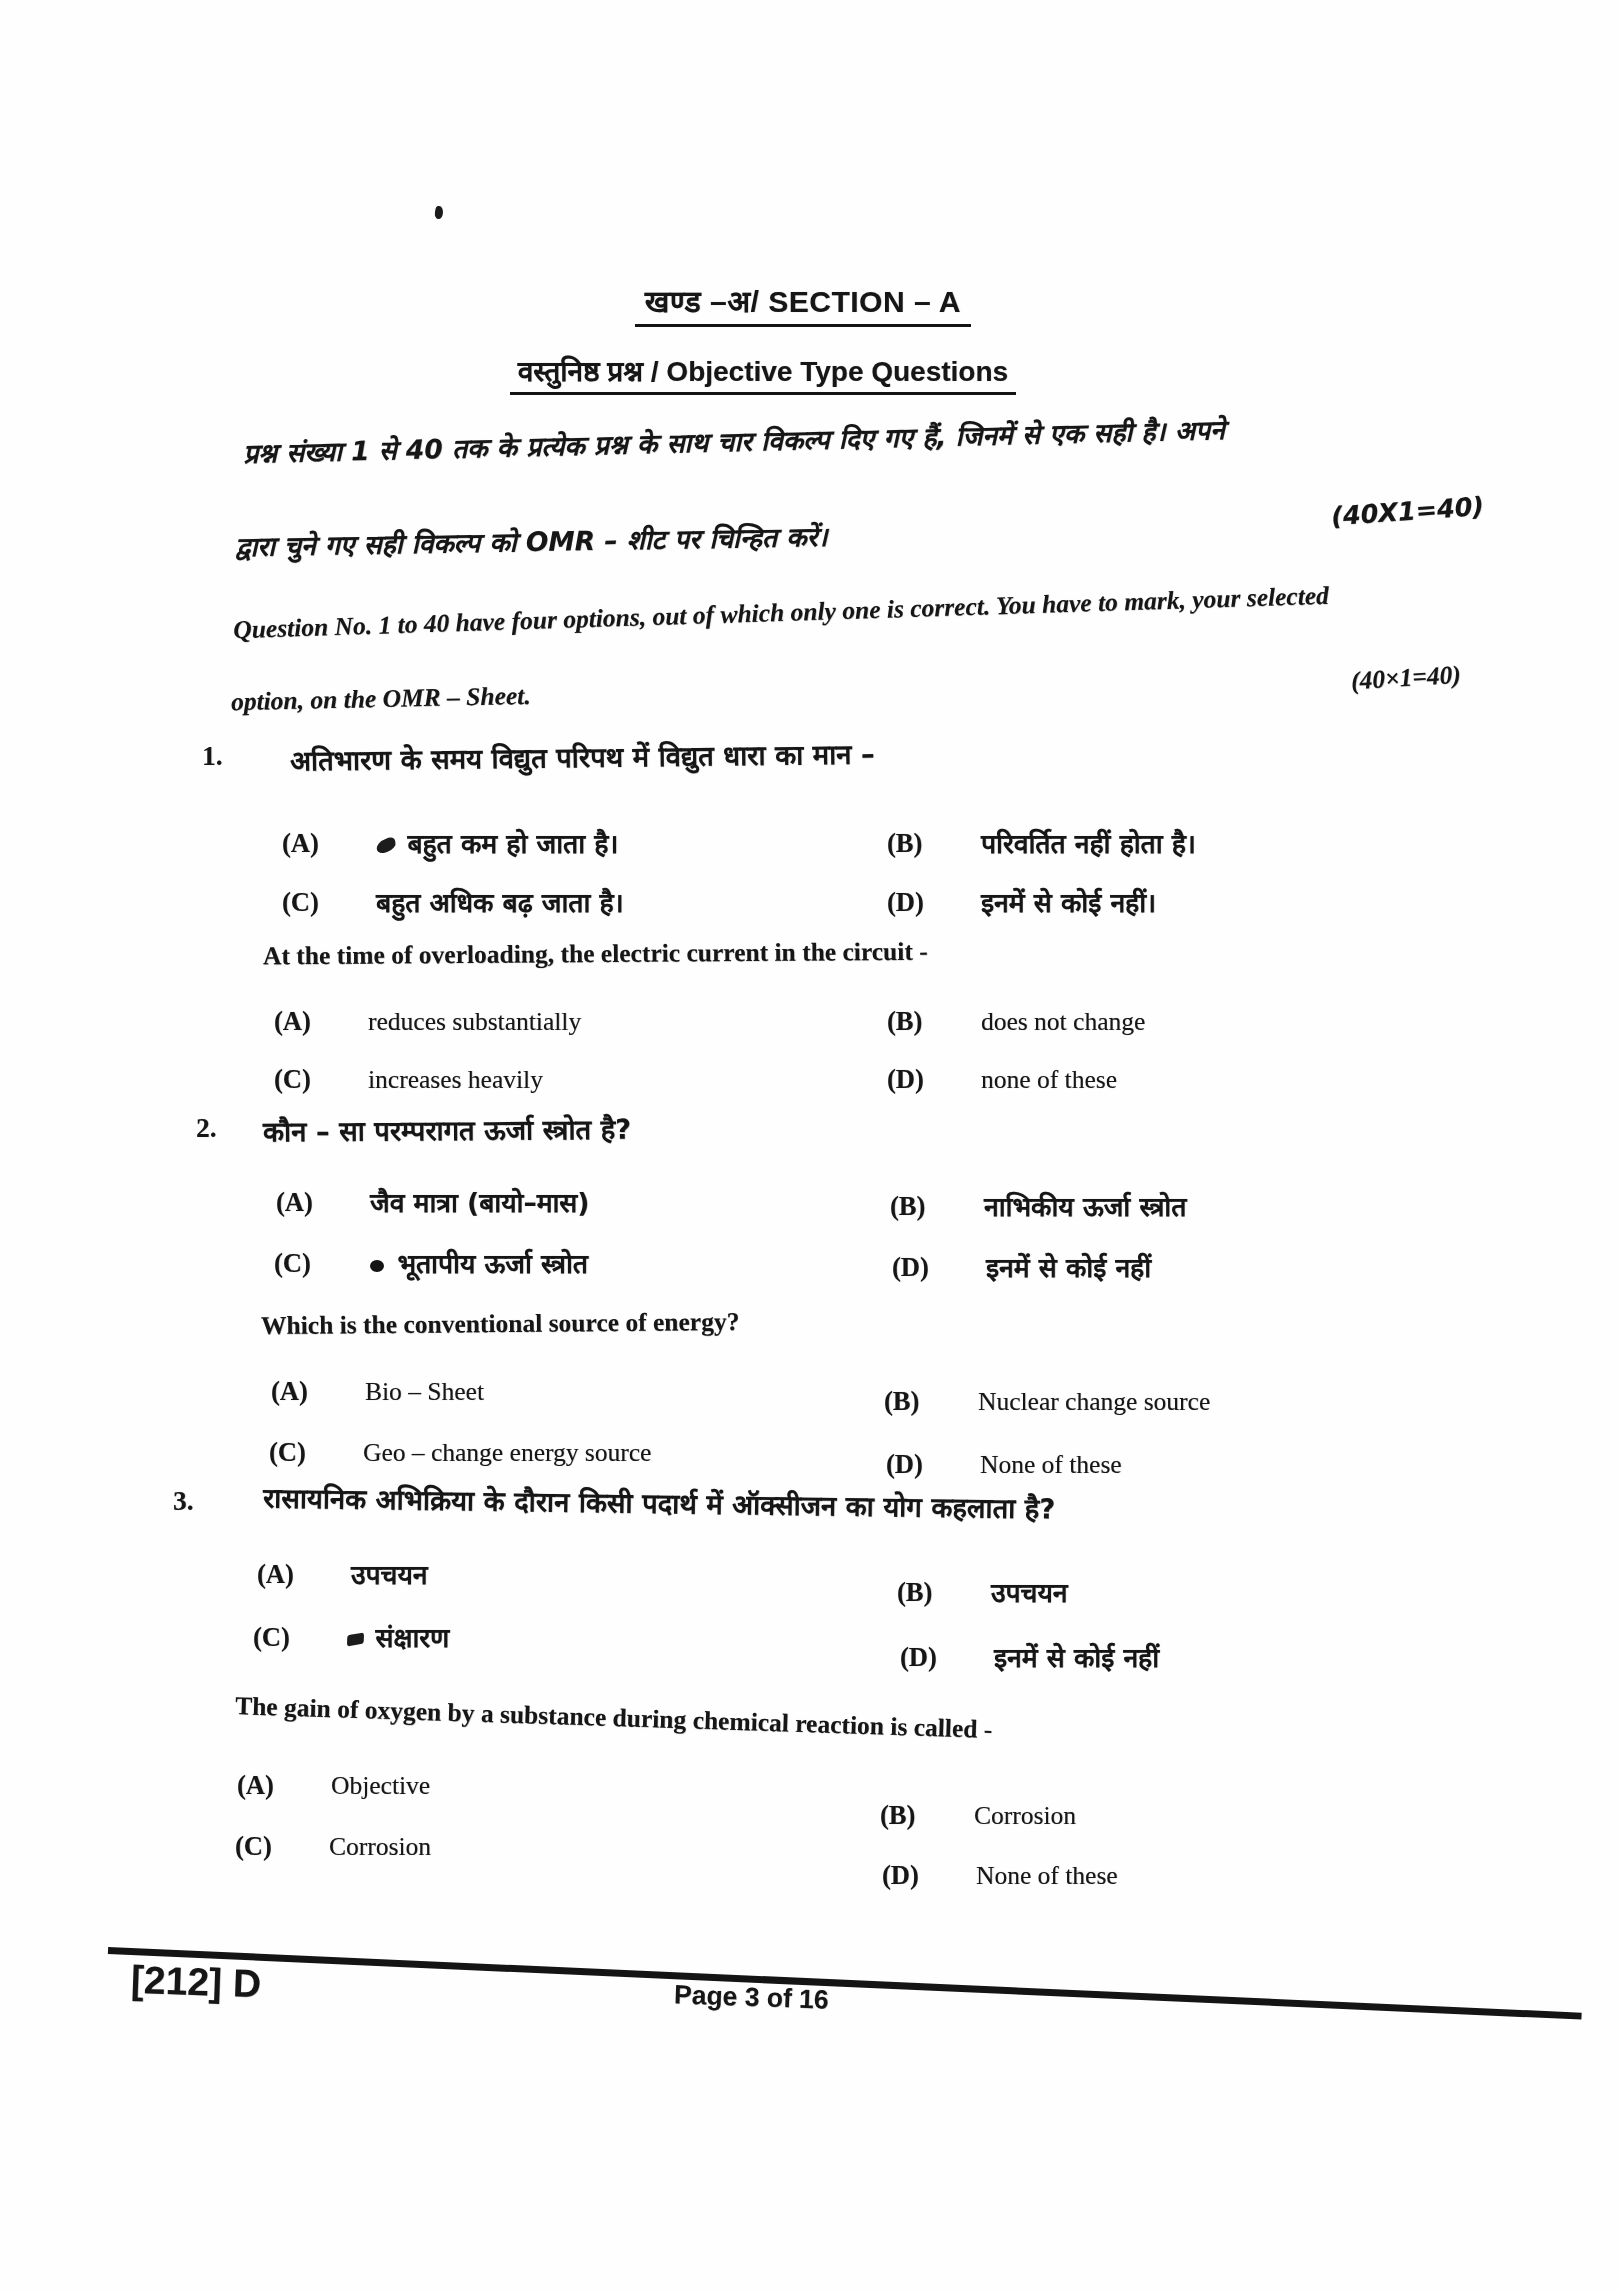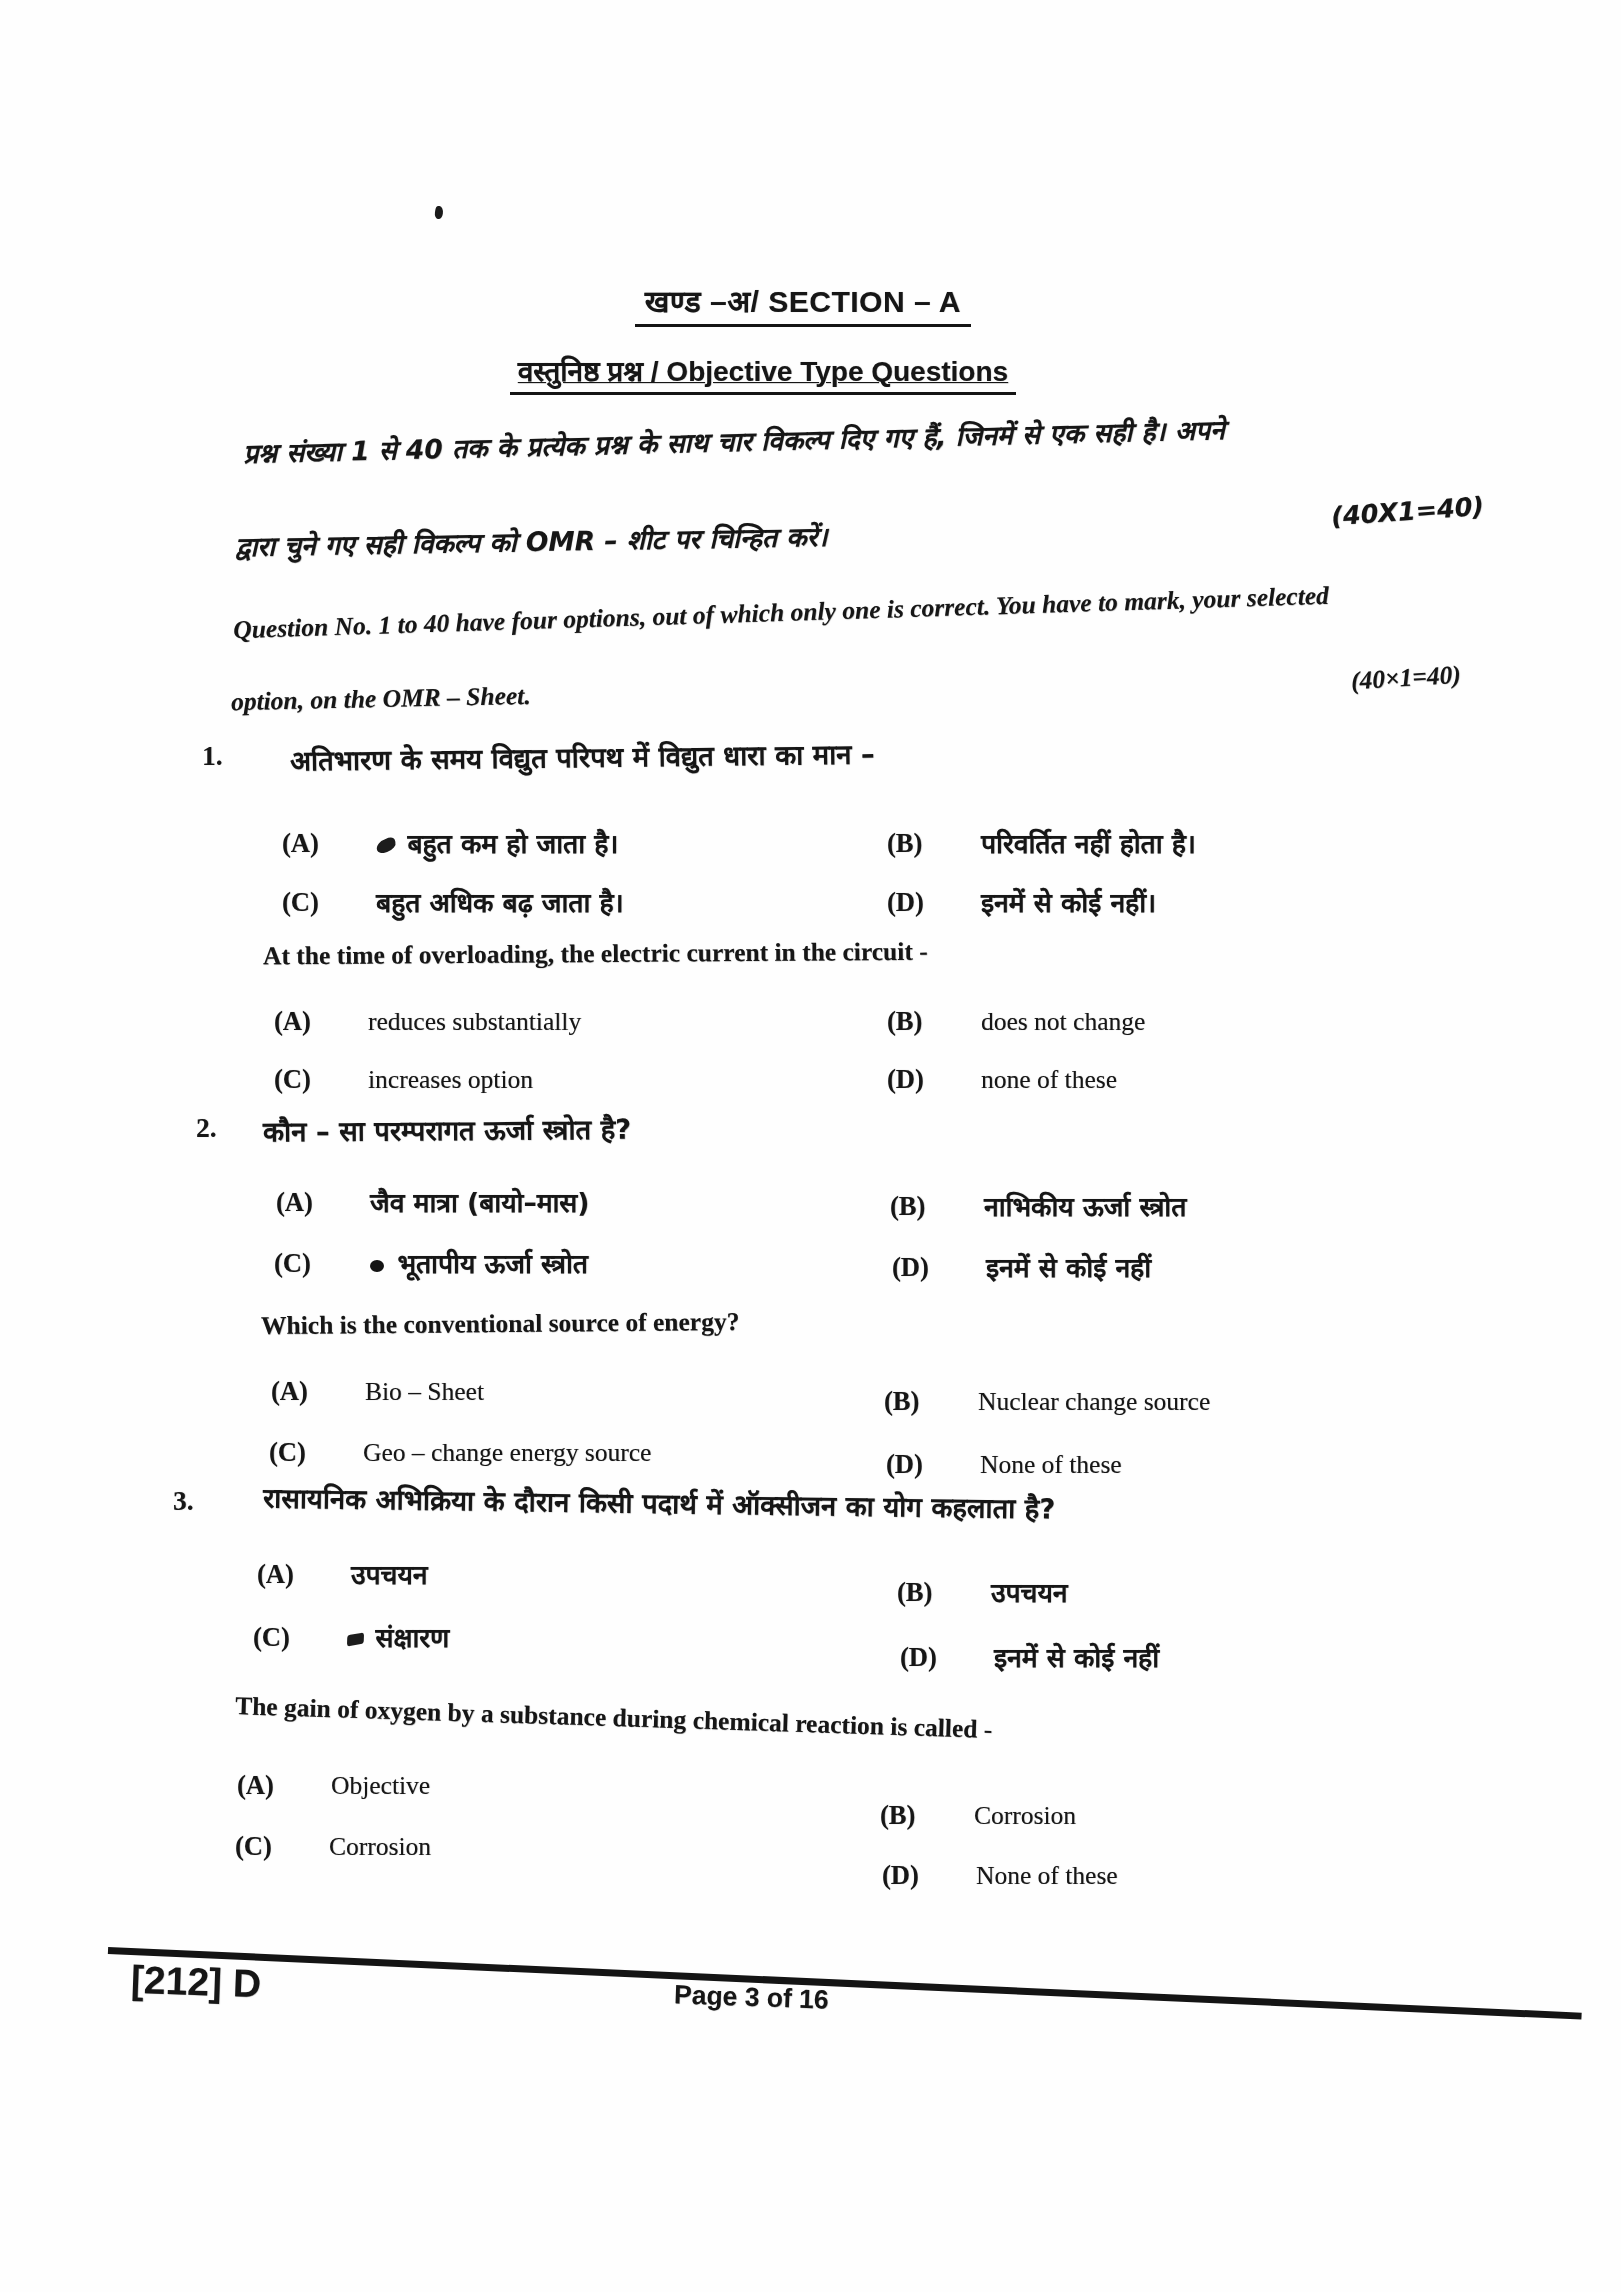--- a/index.html
+++ b/index.html
@@ -56,21 +56,21 @@
 </head>
 <body>
 
 <div class="page">
 
   <span class="scan-speck"></span>
 
   <div class="abs" style="left:635px; top:280px;">
     <span class="section-title">खण्ड –अ/ SECTION – A</span>
   </div>
-  <div class="abs" style="left:510px; top:351px;text-decoration:underline;">
+  <div class="abs" style="left:510px; top:351px;">
     <span class="subtitle">वस्तुनिष्ठ प्रश्न / Objective Type Questions</span>
   </div>
 
   <div class="abs hi instr-hi" style="left:243px; top:423px;">प्रश्न संख्या 1 से 40 तक के प्रत्येक प्रश्न के साथ चार विकल्प दिए गए हैं, जिनमें से एक सही है। अपने</div>
   <div class="abs hi marks" style="left:1331px; top:496px; transform:rotate(-4deg);">(40X1=40)</div>
   <div class="abs hi instr-hi" style="left:235px; top:523px; transform:rotate(-1deg);">द्वारा चुने गए सही विकल्प को OMR – शीट पर चिन्हित करें।</div>
 
   <div class="abs en instr-en" style="left:233px; top:598px;">Question No. 1 to 40 have four options, out of which only one is correct. You have to mark, your selected</div>
   <div class="abs en marks" style="left:1351px; top:663px; transform:rotate(-3.5deg);">(40×1=40)</div>
   <div class="abs en instr-en" style="left:231px; top:684px; transform:rotate(-1.2deg);">option, on the OMR – Sheet.</div>
@@ -101,21 +101,21 @@
   <div class="opt" style="left:274px; top:1006px;">
     <span class="lbl">(A)</span>
     <span class="txt-en">reduces substantially</span>
   </div>
   <div class="opt" style="left:887px; top:1006px;">
     <span class="lbl">(B)</span>
     <span class="txt-en">does not change</span>
   </div>
   <div class="opt" style="left:274px; top:1064px;">
     <span class="lbl">(C)</span>
-    <span class="txt-en">increases option</span>
+    <span class="txt-en">increases heavily</span>
   </div>
   <div class="opt" style="left:887px; top:1064px;">
     <span class="lbl">(D)</span>
     <span class="txt-en">none of these</span>
   </div>
 
   <div class="abs en qnum" style="left:196px; top:1113px;">2.</div>
   <div class="abs hi stem-hi" style="left:263px; top:1111px; transform:rotate(-0.4deg);">कौन – सा परम्परागत ऊर्जा स्त्रोत है?</div>
 
   <div class="opt" style="left:276px; top:1184px;">

